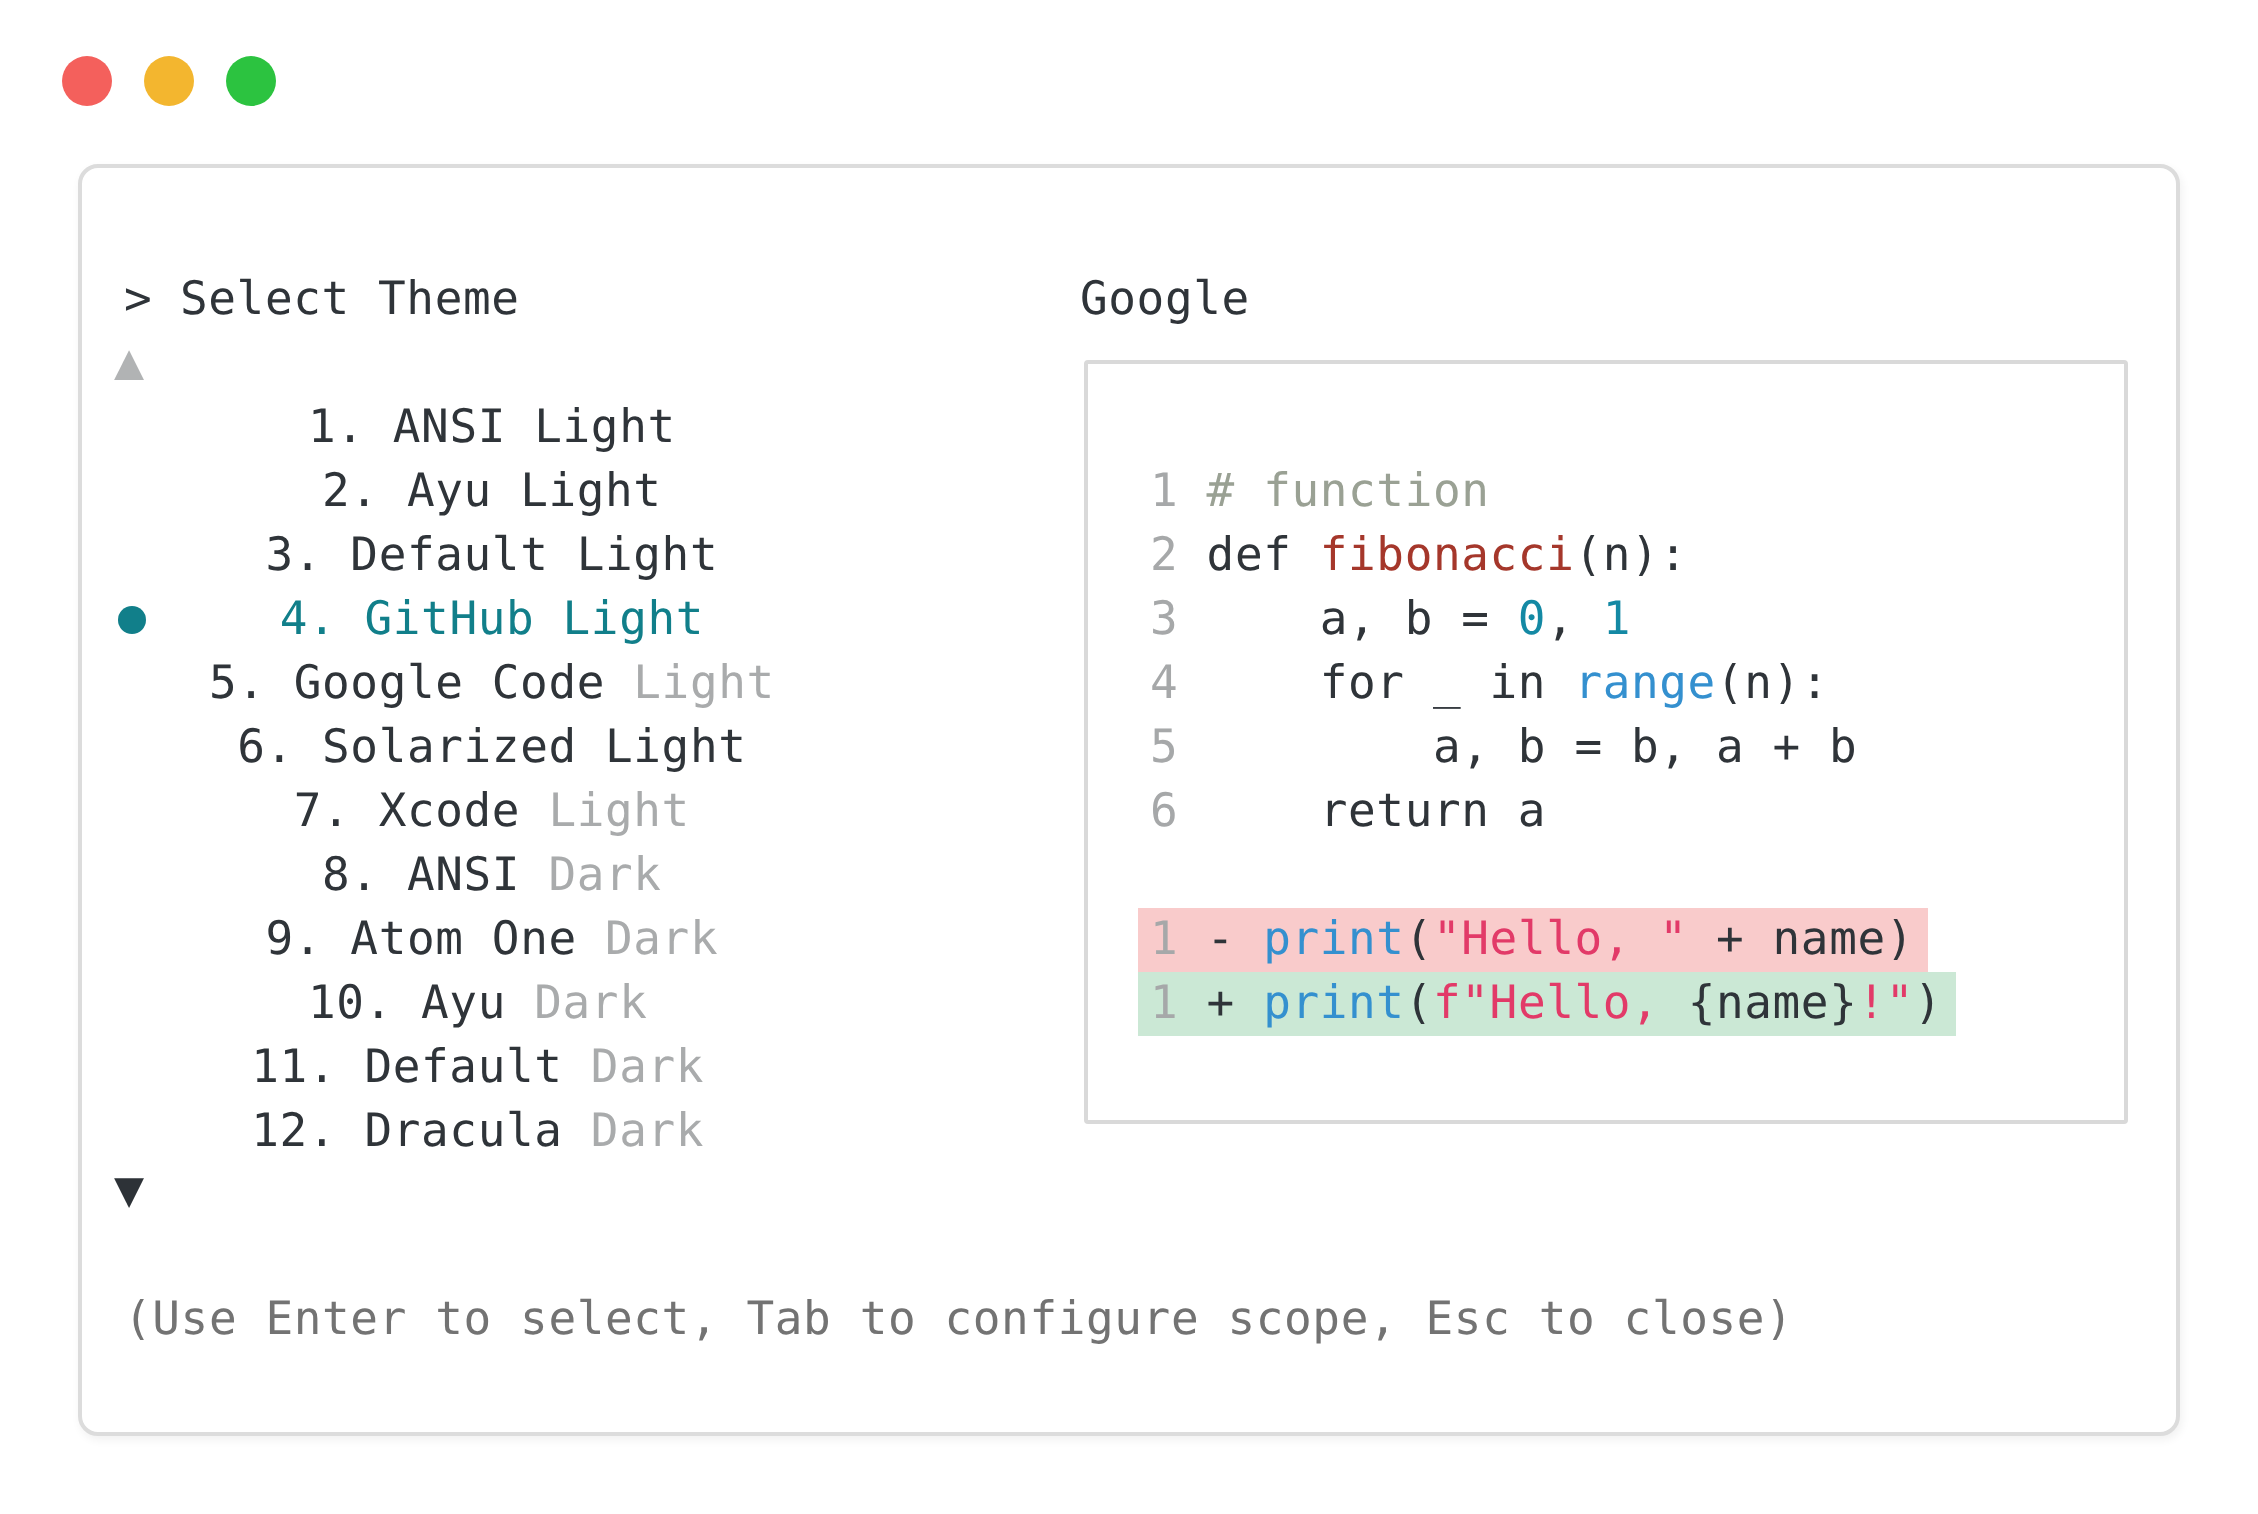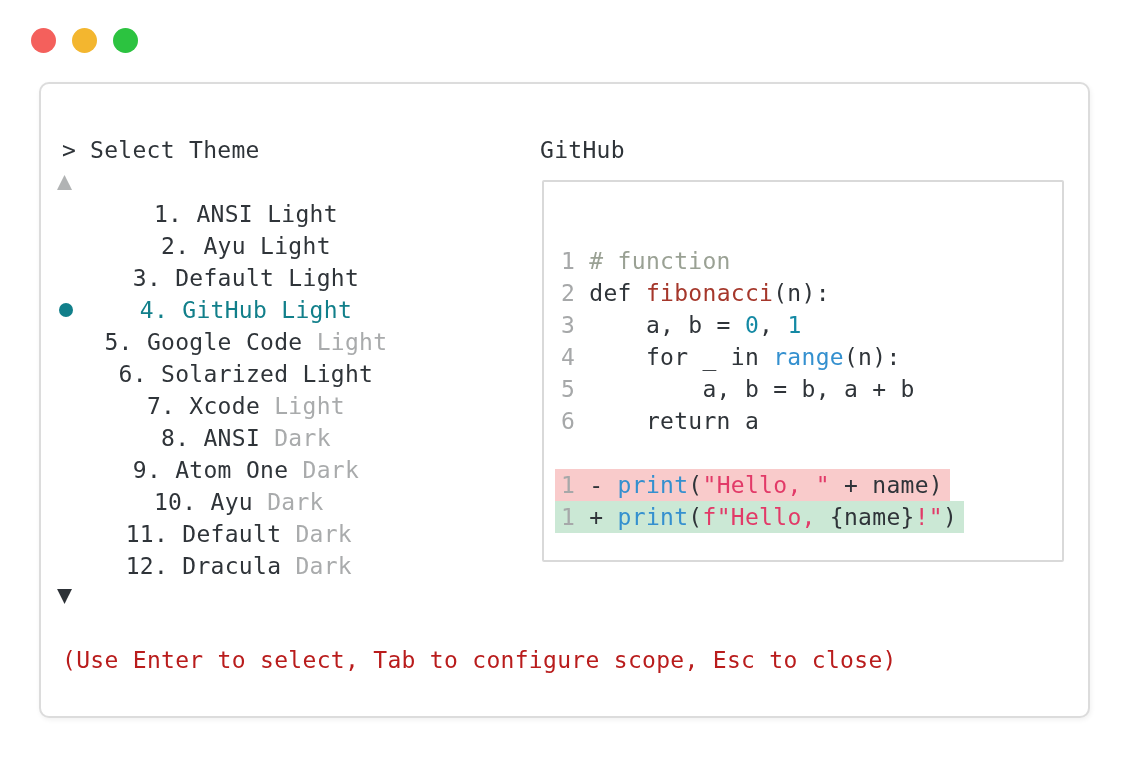--- a/index.html
+++ b/index.html
@@ -28,48 +28,48 @@
   .scroll-down { top:498px; }
 
   .theme-list { position:absolute; left:21px; top:114px; }
   .theme-list .row { position:relative; height:32px; line-height:32px; cursor:default;text-align:center; }
   .theme-list .bullet { position:absolute; left:-3px; top:9px; width:14px; height:14px;
                         border-radius:50%; }
 
   .preview-panel { position:absolute; left:501px; top:96px; width:522px; height:382px;
                    border:2px solid #d9d9d9; border-radius:2px; background:#ffffff; }
 
-  .code { position:absolute; left:520px; top:146px;margin-top:15px; }
+  .code { position:absolute; left:534px; top:146px; }
   .code .codeline { height:32px; line-height:32px; }
   .code .hl { display:inline-block; height:32px; line-height:32px;
               padding:0 7px 0 6px; margin-left:-6px; }
 
   .footer { position:absolute; left:21px; top:560px; height:32px; line-height:32px; }
 </style>
 </head>
 <body>
 
 <div class="stage">
 
   <div class="light" style="left: 31px; background: rgb(244, 96, 92);"></div>
   <div class="light" style="left: 72px; background: rgb(243, 182, 47);"></div>
   <div class="light" style="left: 113px; background: rgb(44, 195, 64);"></div>
 
   <div class="window">
 
     <div class="prompt mono"><span class="caret">&gt;</span><span>Select Theme</span></div>
 
-    <div class="preview-label mono">GitHub</div>
+    <div class="preview-label mono">Google</div>
 
     <div class="scroll-icon scroll-up mono" style="color: rgb(177, 179, 180);">▲</div>
 
     <div class="theme-list mono"><div class="row"><span style="color: rgb(47, 52, 57);">   1. ANSI Light</span></div><div class="row"><span style="color: rgb(47, 52, 57);">   2. Ayu Light</span></div><div class="row"><span style="color: rgb(47, 52, 57);">   3. Default Light</span></div><div class="row"><span class="bullet" style="background: rgb(17, 127, 138);"></span><span style="color: rgb(17, 127, 138);">   4. GitHub Light</span></div><div class="row"><span style="color: rgb(47, 52, 57);">   5. Google Code</span><span style="color: rgb(169, 171, 172);"> Light</span></div><div class="row"><span style="color: rgb(47, 52, 57);">   6. Solarized Light</span></div><div class="row"><span style="color: rgb(47, 52, 57);">   7. Xcode</span><span style="color: rgb(169, 171, 172);"> Light</span></div><div class="row"><span style="color: rgb(47, 52, 57);">   8. ANSI</span><span style="color: rgb(169, 171, 172);"> Dark</span></div><div class="row"><span style="color: rgb(47, 52, 57);">   9. Atom One</span><span style="color: rgb(169, 171, 172);"> Dark</span></div><div class="row"><span style="color: rgb(47, 52, 57);">  10. Ayu</span><span style="color: rgb(169, 171, 172);"> Dark</span></div><div class="row"><span style="color: rgb(47, 52, 57);">  11. Default</span><span style="color: rgb(169, 171, 172);"> Dark</span></div><div class="row"><span style="color: rgb(47, 52, 57);">  12. Dracula</span><span style="color: rgb(169, 171, 172);"> Dark</span></div></div>
 
     <div class="scroll-icon scroll-down mono" style="color: rgb(45, 50, 55);">▼</div>
 
     <div class="preview-panel"></div>
 
     <div class="code mono"><div class="codeline"><span style="color: rgb(166, 168, 169);">1 </span><span style="color: rgb(154, 161, 148);"># function</span></div><div class="codeline"><span style="color: rgb(166, 168, 169);">2 </span><span style="color: rgb(47, 52, 57);">def </span><span style="color: rgb(165, 55, 43);">fibonacci</span><span style="color: rgb(47, 52, 57);">(n):</span></div><div class="codeline"><span style="color: rgb(166, 168, 169);">3 </span><span style="color: rgb(47, 52, 57);">    a, b = </span><span style="color: rgb(20, 137, 164);">0</span><span style="color: rgb(47, 52, 57);">, </span><span style="color: rgb(20, 137, 164);">1</span></div><div class="codeline"><span style="color: rgb(166, 168, 169);">4 </span><span style="color: rgb(47, 52, 57);">    for _ in </span><span style="color: rgb(52, 144, 207);">range</span><span style="color: rgb(47, 52, 57);">(n):</span></div><div class="codeline"><span style="color: rgb(166, 168, 169);">5 </span><span style="color: rgb(47, 52, 57);">        a, b = b, a + b</span></div><div class="codeline"><span style="color: rgb(166, 168, 169);">6 </span><span style="color: rgb(47, 52, 57);">    return a</span></div><div class="codeline"></div><div class="codeline"><span class="hl" style="background: rgb(249, 203, 203);"><span style="color: rgb(166, 168, 169);">1 </span><span style="color: rgb(47, 52, 57);">- </span><span style="color: rgb(52, 144, 207);">print</span><span style="color: rgb(47, 52, 57);">(</span><span style="color: rgb(226, 58, 104);">"Hello, "</span><span style="color: rgb(47, 52, 57);"> + name)</span></span></div><div class="codeline"><span class="hl" style="background: rgb(203, 232, 213);"><span style="color: rgb(166, 168, 169);">1 </span><span style="color: rgb(47, 52, 57);">+ </span><span style="color: rgb(52, 144, 207);">print</span><span style="color: rgb(47, 52, 57);">(</span><span style="color: rgb(226, 58, 104);">f"Hello, </span><span style="color: rgb(47, 52, 57);">{name}</span><span style="color: rgb(226, 58, 104);">!"</span><span style="color: rgb(47, 52, 57);">)</span></span></div></div>
 
-    <div class="footer mono" style="color: #b91c1c;">(Use Enter to select, Tab to configure scope, Esc to close)</div>
+    <div class="footer mono" style="color: #737373;">(Use Enter to select, Tab to configure scope, Esc to close)</div>
 
   </div>
 </div>
 
 </body></html>

